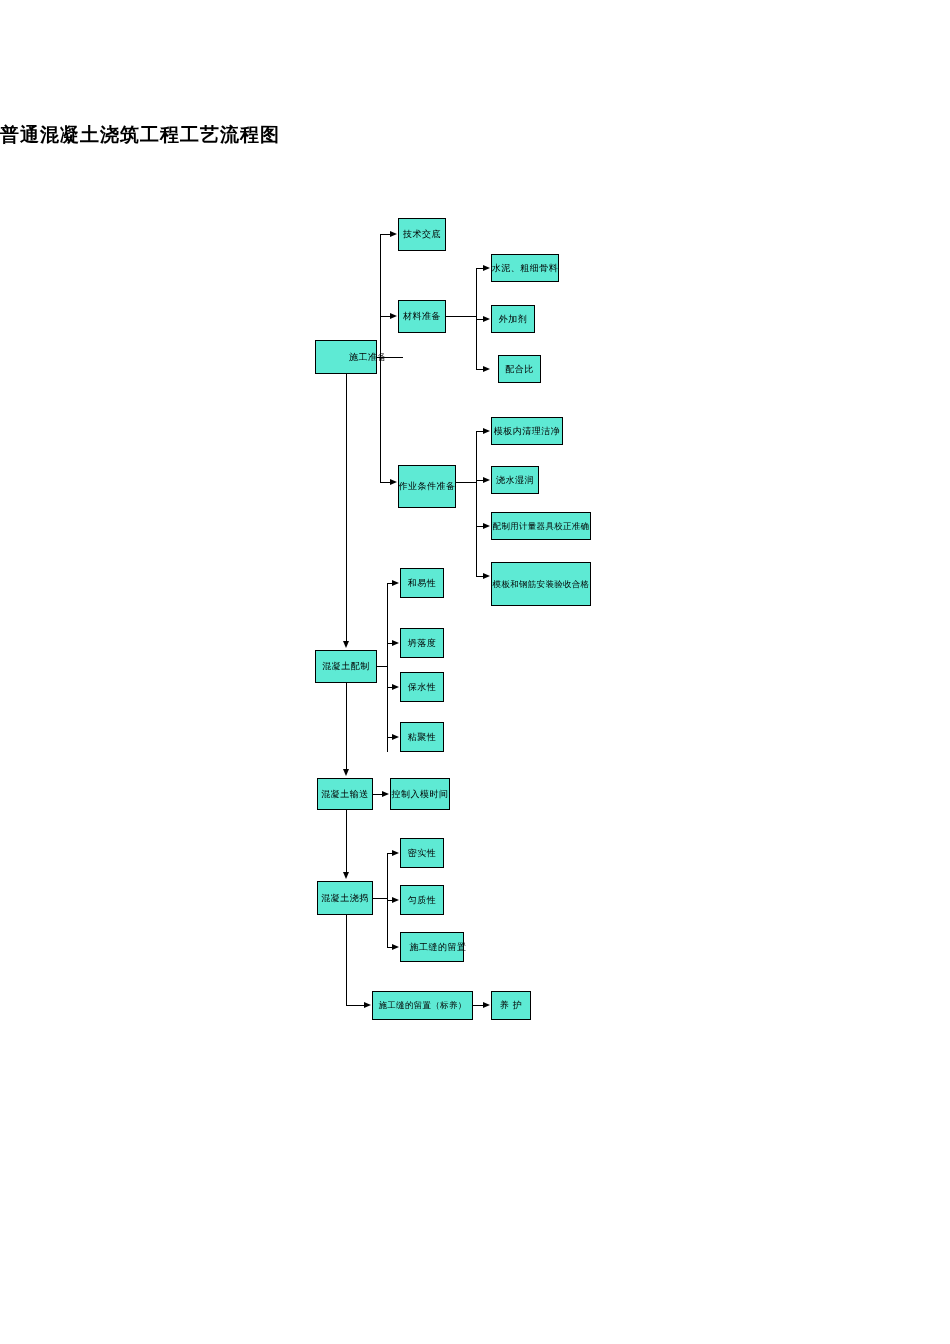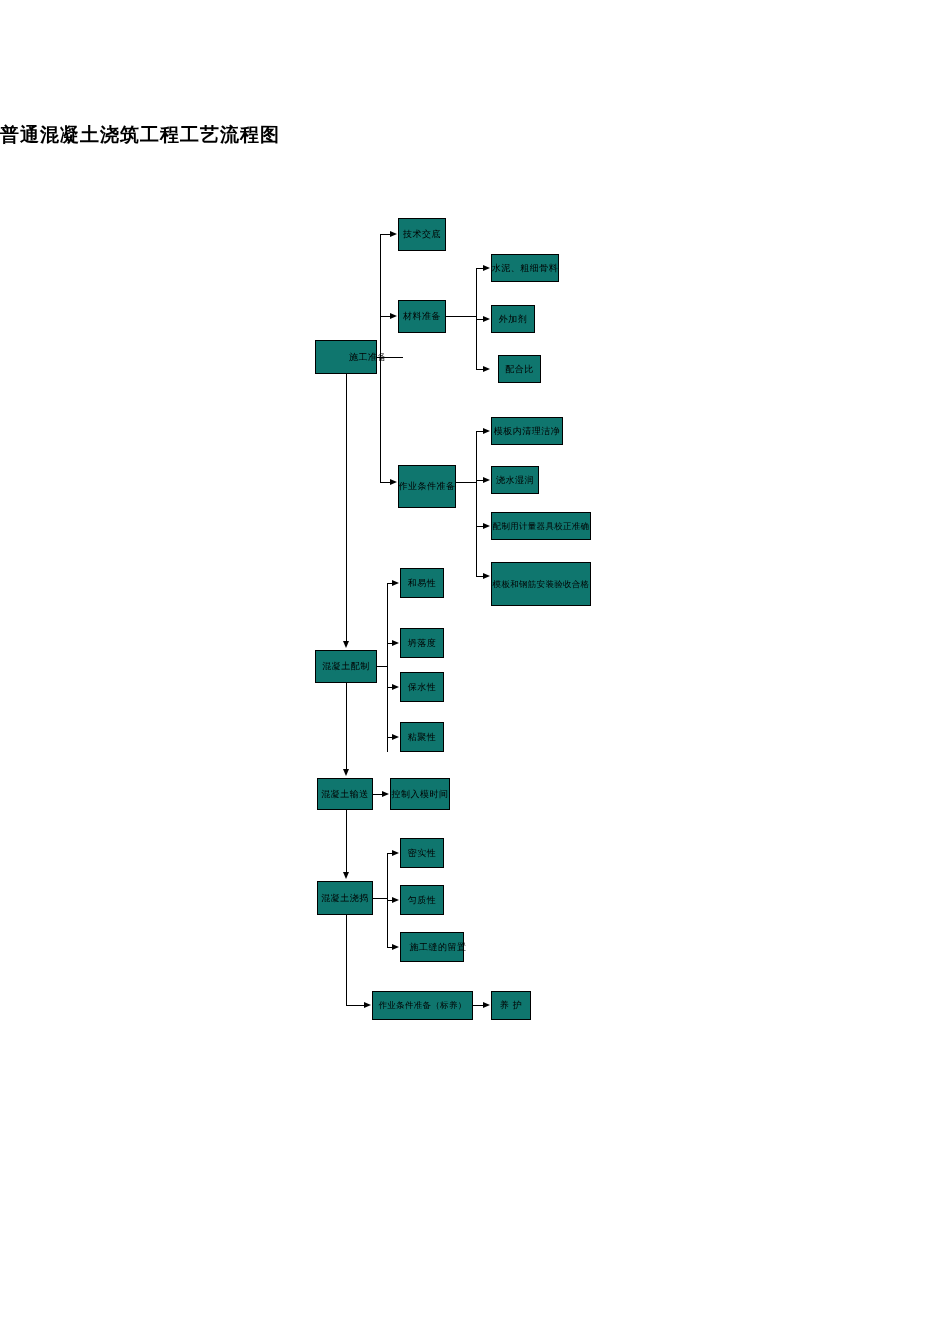--- a/index.html
+++ b/index.html
@@ -27,21 +27,21 @@
     font-weight: bold;
     font-size: 19px;
     letter-spacing: 1px;
     color: #000000;
     white-space: nowrap;
   }
   .node {
     position: absolute;
     box-sizing: border-box;
     border: 1px solid #000000;
-    background: #0f766e;
+    background: #5eead4;
     color: #000000;
     font-family: "DejaVu Serif", "Liberation Serif", serif;
     font-size: 9px;
     line-height: 1;
     display: flex;
     align-items: center;
     justify-content: center;
     text-align: center;
     white-space: nowrap;
     letter-spacing: 0.5px;
@@ -181,17 +181,17 @@
   <div class="node" style="left:390px; top:778px; width:60px; height:32px;">控制入模时间</div>
 
   <div class="node" style="left:317px; top:881px; width:56px; height:34px;">混凝土浇捣</div>
 
   <div class="node" style="left:400px; top:838px; width:44px; height:30px;">密实性</div>
 
   <div class="node" style="left:400px; top:885px; width:44px; height:30px;">匀质性</div>
 
   <div class="node" style="left:400px; top:932px; width:64px; height:30px;padding-left:12px;">施工缝的留置</div>
 
-  <div class="node wide-label" style="left:372px; top:991px; width:101px; height:29px;">作业条件准备（标养）</div>
+  <div class="node wide-label" style="left:372px; top:991px; width:101px; height:29px;">施工缝的留置（标养）</div>
 
   <div class="node" style="left:491px; top:991px; width:40px; height:29px;">养  护</div>
 
 </div>
 
 </body></html>

